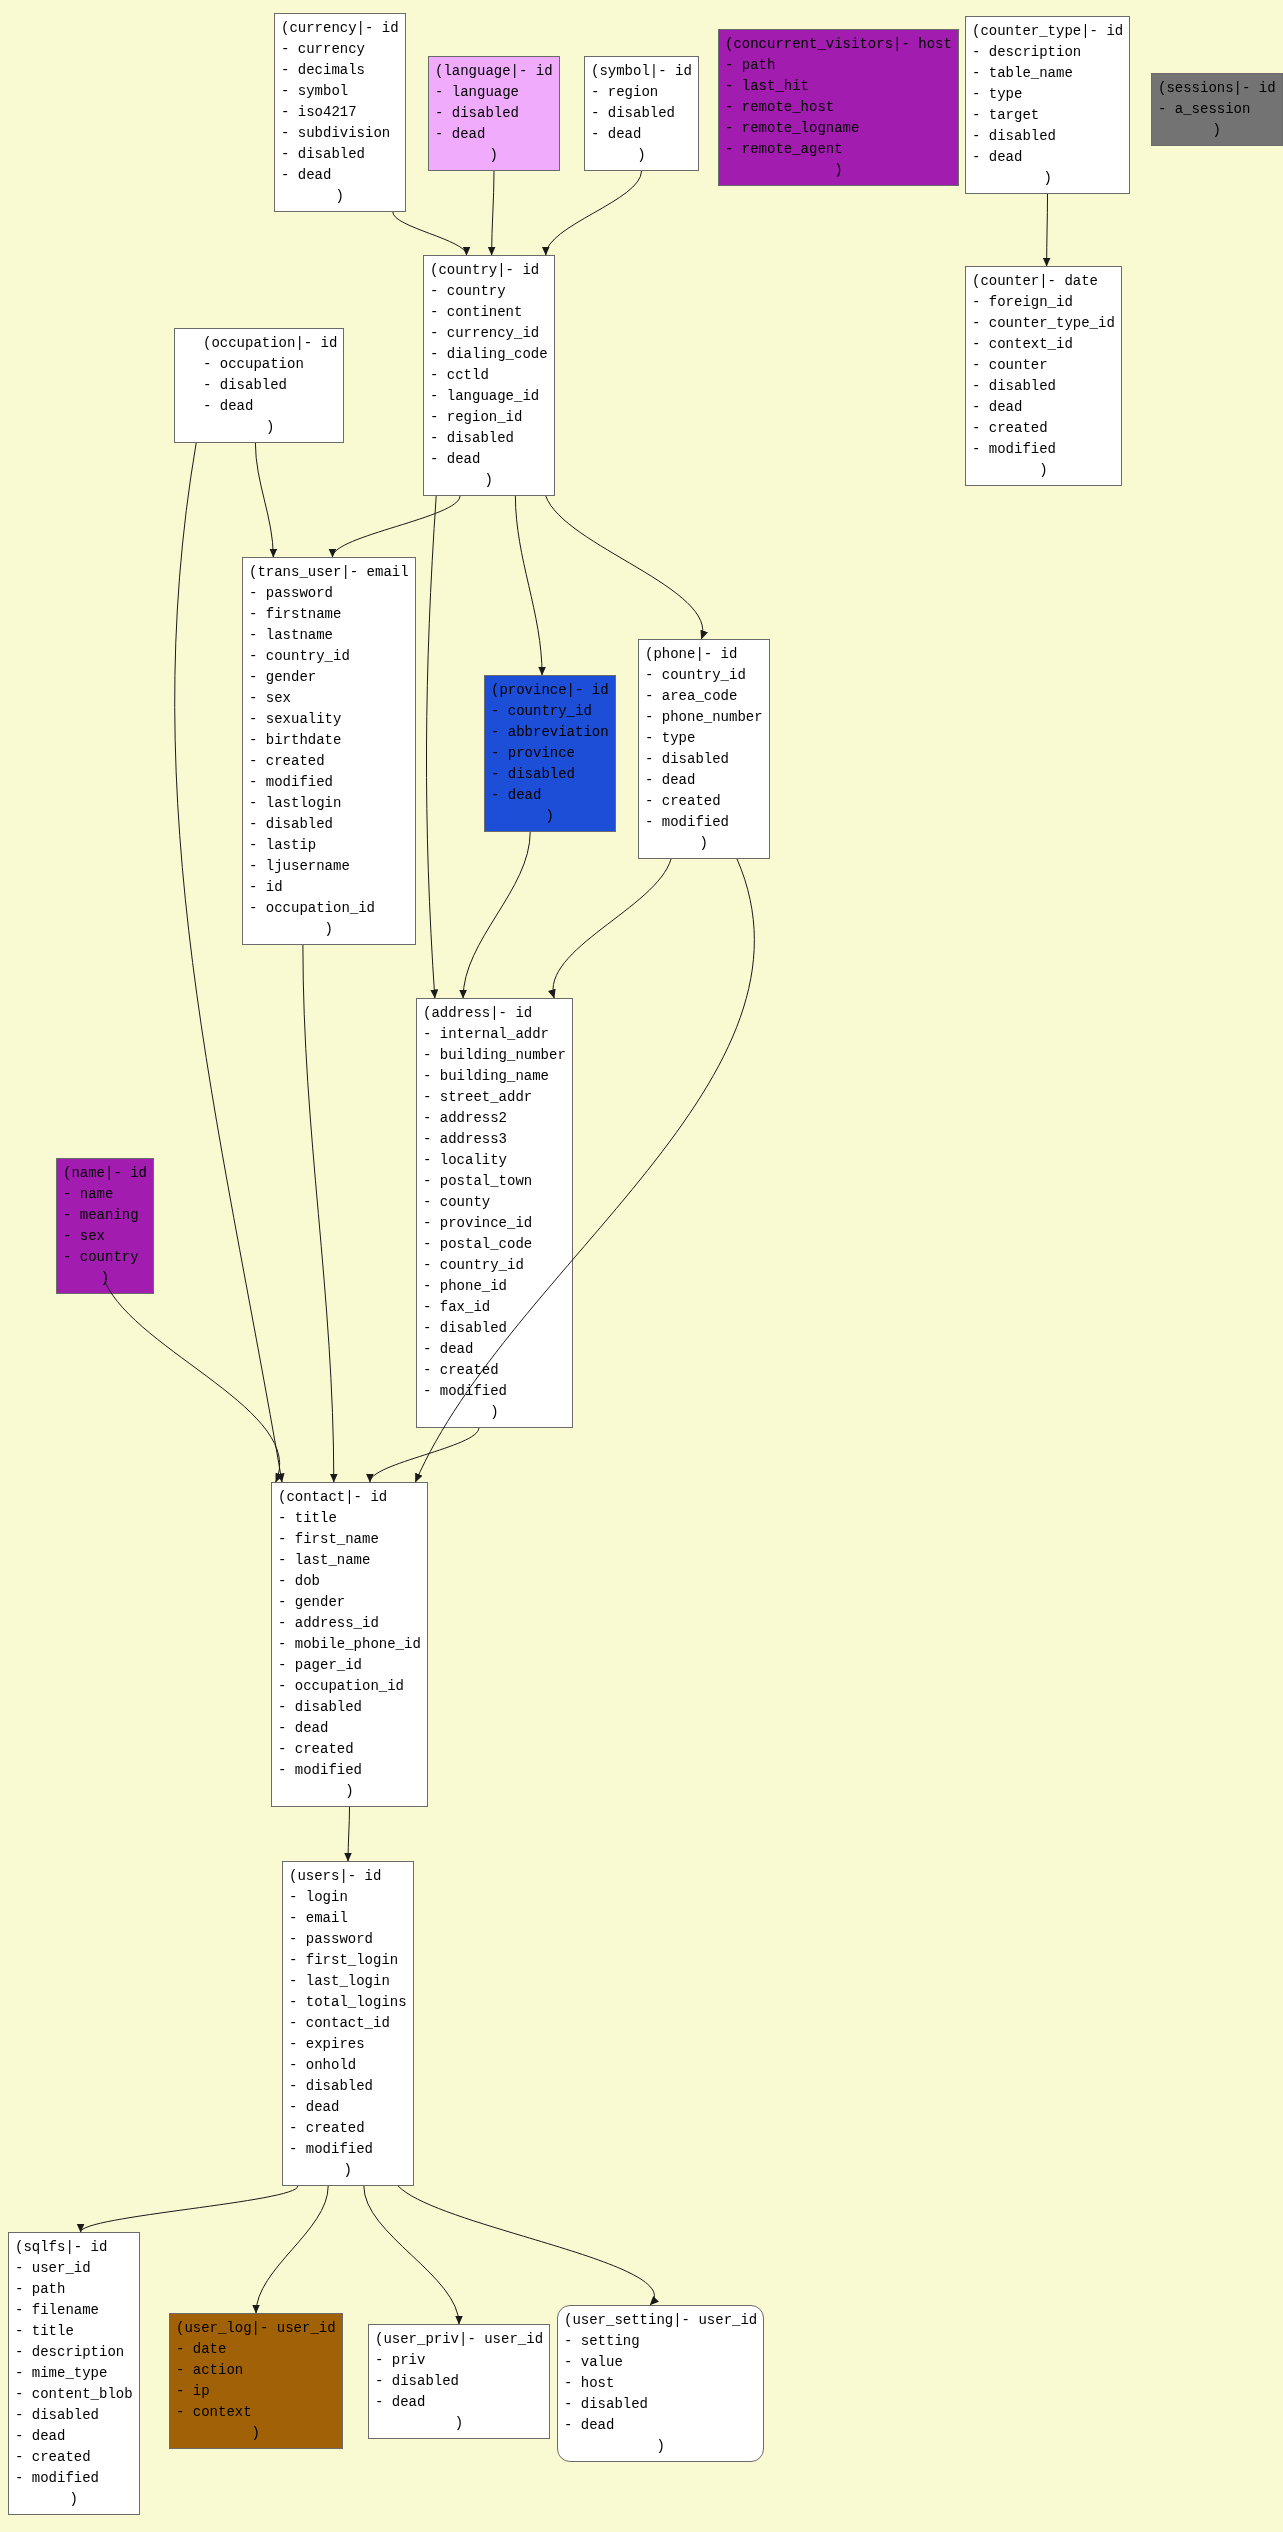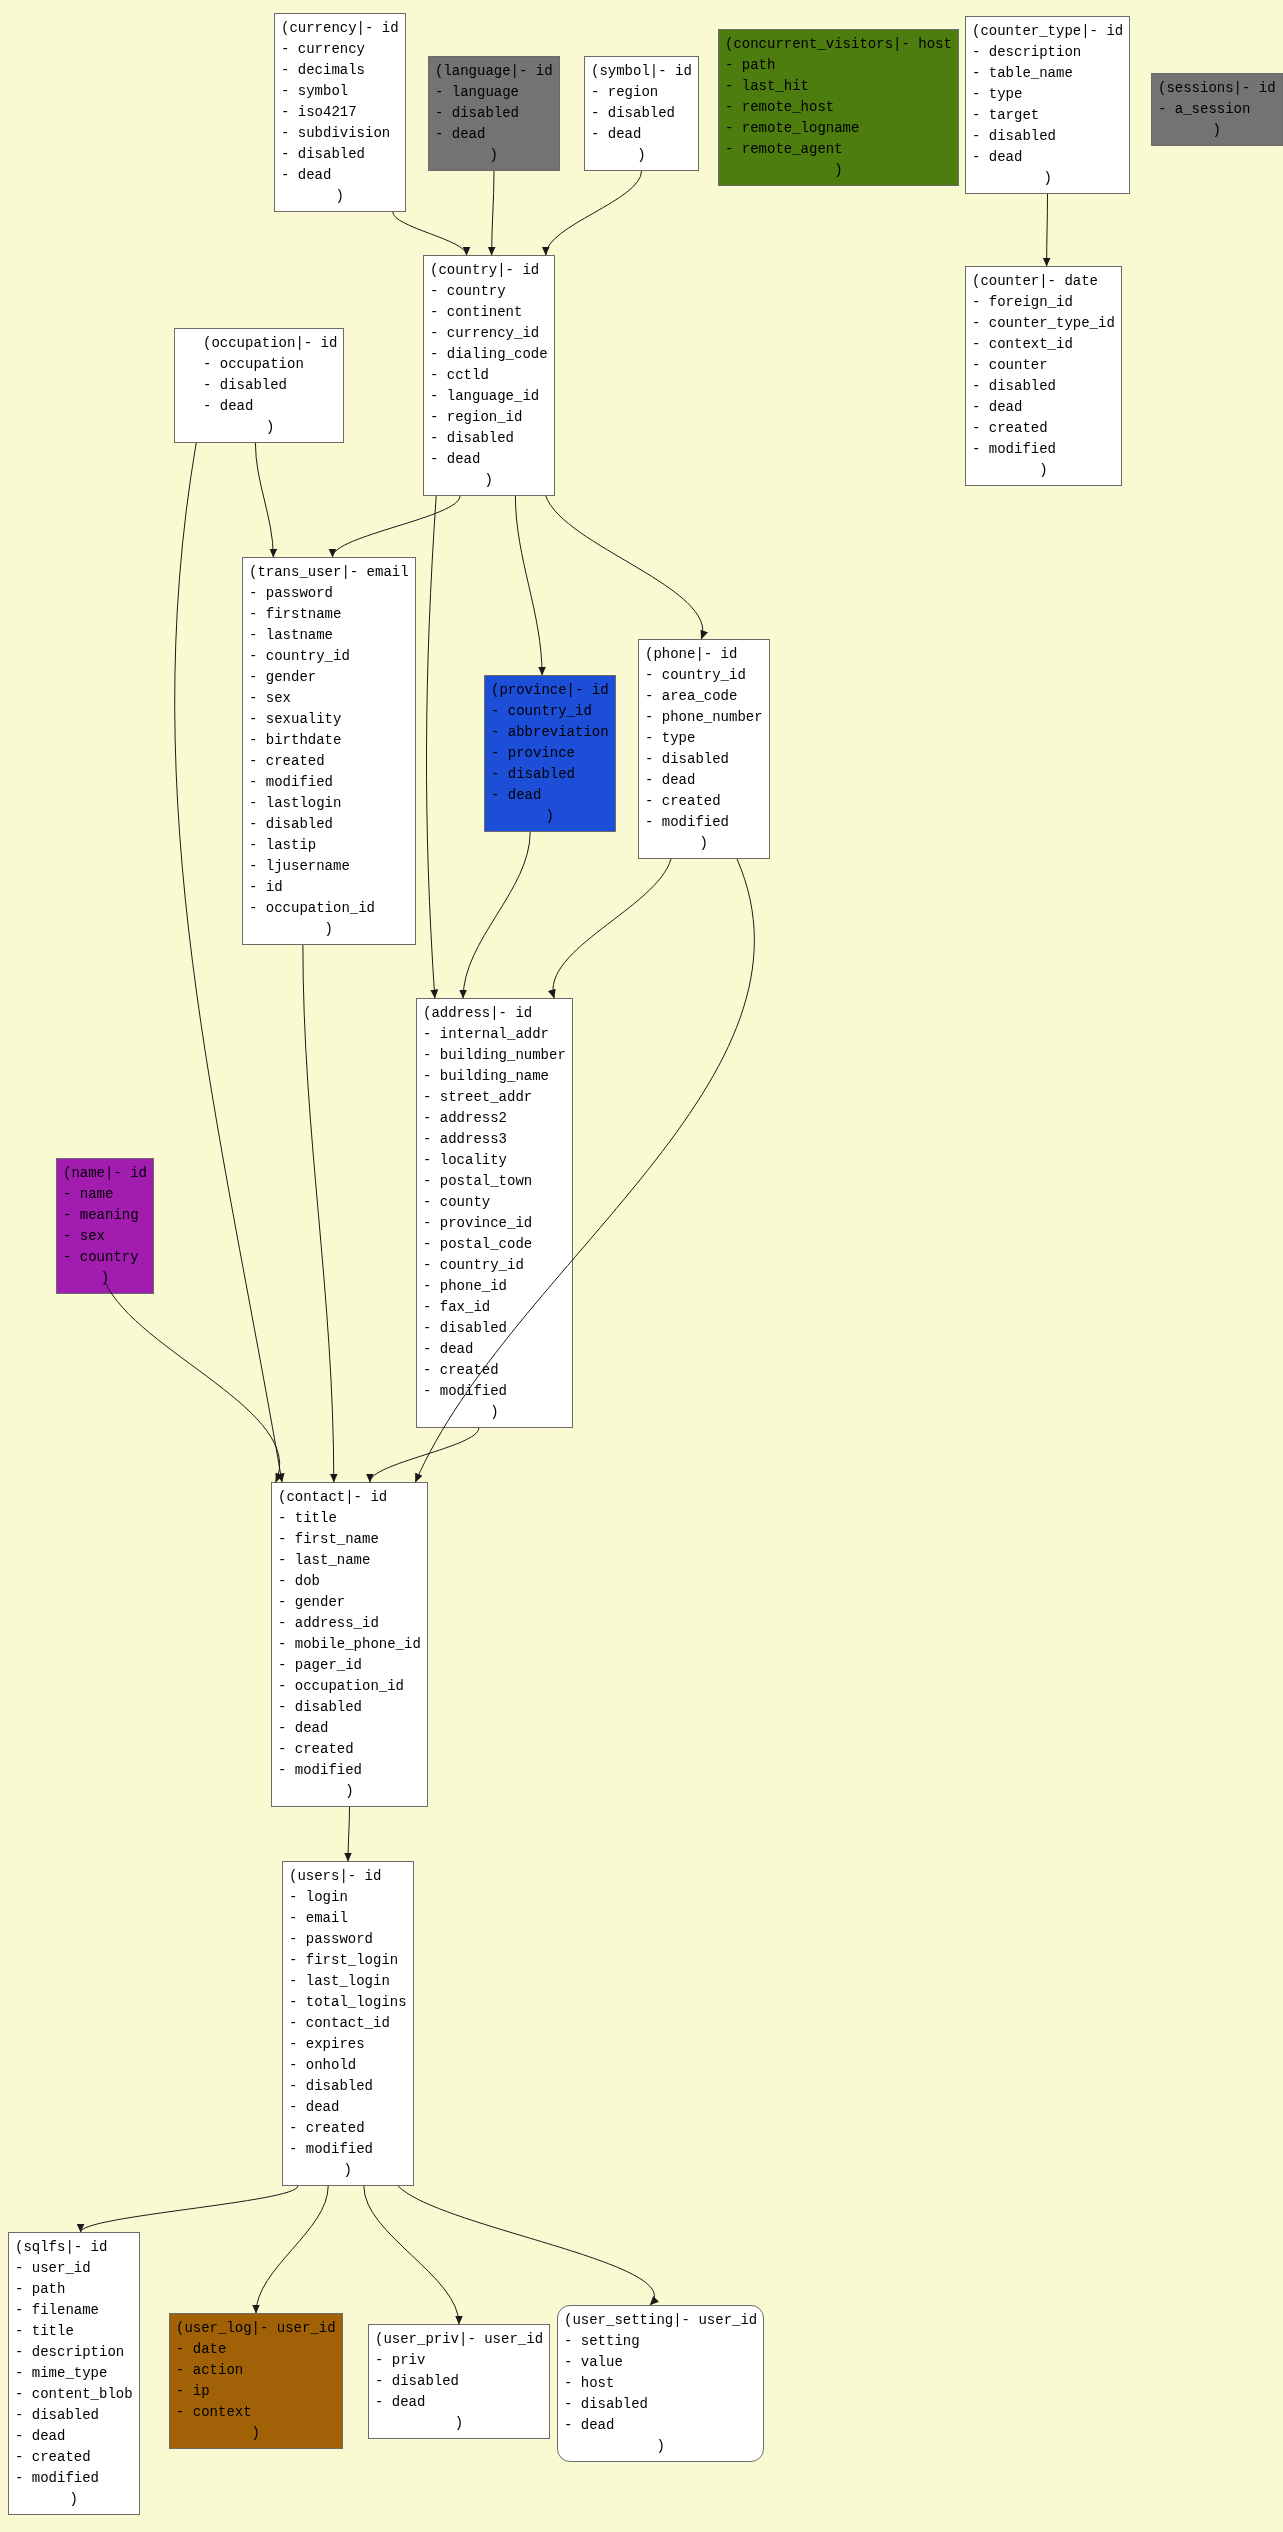--- a/index.html
+++ b/index.html
@@ -63,23 +63,23 @@
       <path d="M 105 1282 C 137 1352 307.71 1412 275.71 1482" class="edge" stroke="#1a1a1a" marker-end="url(#arrow)"></path>
       <path d="M 478.8 1428 C 478.8 1446.9 369.90999999999997 1463.1 369.90999999999997 1482" class="edge" stroke="#1a1a1a" marker-end="url(#arrow)"></path>
       <path d="M 737 859 C 832 1077.05 510.44 1263.95 415.44 1482" class="edge" stroke="#1a1a1a" marker-end="url(#arrow)"></path>
       <path d="M 349.5 1807 C 349.5 1825.9 348 1842.1 348 1861" class="edge" stroke="#1a1a1a" marker-end="url(#arrow)"></path>
       <path d="M 297.84 2186 C 297.84 2202.1 80.60000000000001 2215.9 80.60000000000001 2232" class="edge" stroke="#1a1a1a" marker-end="url(#arrow)"></path>
       <path d="M 328.2 2186 C 328.2 2230.45 256 2268.55 256 2313" class="edge" stroke="#1a1a1a" marker-end="url(#arrow)"></path>
       <path d="M 363.84000000000003 2186 C 363.84000000000003 2234.3 459 2275.7 459 2324" class="edge" stroke="#1a1a1a" marker-end="url(#arrow)"></path>
       <path d="M 398.15999999999997 2186 C 438.15999999999997 2227.65 690.15 2263.35 650.15 2305" class="edge" stroke="#1a1a1a" marker-end="url(#arrow)"></path>
     </svg>
 <div class="tbox" style="left: 274px; top: 13px; background: rgb(255, 255, 255); border-color: rgb(107, 107, 107);"><div class="tline thead">(currency|- id</div><div class="tline">- currency</div><div class="tline">- decimals</div><div class="tline">- symbol</div><div class="tline">- iso4217</div><div class="tline">- subdivision</div><div class="tline">- disabled</div><div class="tline">- dead</div><div class="tline tfoot">)</div></div>
-    <div class="tbox" style="left: 428px; top: 56px; background: #737373; border-color: rgb(107, 107, 107);"><div class="tline thead">(language|- id</div><div class="tline">- language</div><div class="tline">- disabled</div><div class="tline">- dead</div><div class="tline tfoot">)</div></div>
+    <div class="tbox" style="left: 428px; top: 56px; background: #f0abfc; border-color: rgb(107, 107, 107);"><div class="tline thead">(language|- id</div><div class="tline">- language</div><div class="tline">- disabled</div><div class="tline">- dead</div><div class="tline tfoot">)</div></div>
     <div class="tbox" style="left: 584px; top: 56px; background: rgb(255, 255, 255); border-color: rgb(107, 107, 107);"><div class="tline thead">(symbol|- id</div><div class="tline">- region</div><div class="tline">- disabled</div><div class="tline">- dead</div><div class="tline tfoot">)</div></div>
-    <div class="tbox" style="left: 718px; top: 29px; background: #4d7c0f; border-color: rgb(107, 107, 107);"><div class="tline thead">(concurrent_visitors|- host</div><div class="tline">- path</div><div class="tline">- last_hit</div><div class="tline">- remote_host</div><div class="tline">- remote_logname</div><div class="tline">- remote_agent</div><div class="tline tfoot">)</div></div>
+    <div class="tbox" style="left: 718px; top: 29px; background: #a21caf; border-color: rgb(107, 107, 107);"><div class="tline thead">(concurrent_visitors|- host</div><div class="tline">- path</div><div class="tline">- last_hit</div><div class="tline">- remote_host</div><div class="tline">- remote_logname</div><div class="tline">- remote_agent</div><div class="tline tfoot">)</div></div>
     <div class="tbox" style="left: 965px; top: 16px; background: rgb(255, 255, 255); border-color: rgb(107, 107, 107);"><div class="tline thead">(counter_type|- id</div><div class="tline">- description</div><div class="tline">- table_name</div><div class="tline">- type</div><div class="tline">- target</div><div class="tline">- disabled</div><div class="tline">- dead</div><div class="tline tfoot">)</div></div>
     <div class="tbox" style="left: 1151px; top: 73px; background: #737373; border-color: rgb(107, 107, 107);"><div class="tline thead">(sessions|- id</div><div class="tline">- a_session</div><div class="tline tfoot">)</div></div>
     <div class="tbox" style="left: 965px; top: 266px; background: rgb(255, 255, 255); border-color: rgb(107, 107, 107);"><div class="tline thead">(counter|- date</div><div class="tline">- foreign_id</div><div class="tline">- counter_type_id</div><div class="tline">- context_id</div><div class="tline">- counter</div><div class="tline">- disabled</div><div class="tline">- dead</div><div class="tline">- created</div><div class="tline">- modified</div><div class="tline tfoot">)</div></div>
     <div class="tbox" style="left: 423px; top: 255px; background: rgb(255, 255, 255); border-color: rgb(107, 107, 107);"><div class="tline thead">(country|- id</div><div class="tline">- country</div><div class="tline">- continent</div><div class="tline">- currency_id</div><div class="tline">- dialing_code</div><div class="tline">- cctld</div><div class="tline">- language_id</div><div class="tline">- region_id</div><div class="tline">- disabled</div><div class="tline">- dead</div><div class="tline tfoot">)</div></div>
     <div class="tbox" style="left: 174px; top: 328px; background: rgb(255, 255, 255); border-color: rgb(107, 107, 107); padding-left: 28px;"><div class="tline thead">(occupation|- id</div><div class="tline">- occupation</div><div class="tline">- disabled</div><div class="tline">- dead</div><div class="tline tfoot">)</div></div>
     <div class="tbox" style="left: 242px; top: 557px; background: rgb(255, 255, 255); border-color: rgb(107, 107, 107);"><div class="tline thead">(trans_user|- email</div><div class="tline">- password</div><div class="tline">- firstname</div><div class="tline">- lastname</div><div class="tline">- country_id</div><div class="tline">- gender</div><div class="tline">- sex</div><div class="tline">- sexuality</div><div class="tline">- birthdate</div><div class="tline">- created</div><div class="tline">- modified</div><div class="tline">- lastlogin</div><div class="tline">- disabled</div><div class="tline">- lastip</div><div class="tline">- ljusername</div><div class="tline">- id</div><div class="tline">- occupation_id</div><div class="tline tfoot">)</div></div>
     <div class="tbox" style="left: 484px; top: 675px; background: #1d4ed8; border-color: rgb(107, 107, 107);"><div class="tline thead">(province|- id</div><div class="tline">- country_id</div><div class="tline">- abbreviation</div><div class="tline">- province</div><div class="tline">- disabled</div><div class="tline">- dead</div><div class="tline tfoot">)</div></div>
     <div class="tbox" style="left: 638px; top: 639px; background: rgb(255, 255, 255); border-color: rgb(107, 107, 107);"><div class="tline thead">(phone|- id</div><div class="tline">- country_id</div><div class="tline">- area_code</div><div class="tline">- phone_number</div><div class="tline">- type</div><div class="tline">- disabled</div><div class="tline">- dead</div><div class="tline">- created</div><div class="tline">- modified</div><div class="tline tfoot">)</div></div>
     <div class="tbox" style="left: 416px; top: 998px; background: rgb(255, 255, 255); border-color: rgb(107, 107, 107);"><div class="tline thead">(address|- id</div><div class="tline">- internal_addr</div><div class="tline">- building_number</div><div class="tline">- building_name</div><div class="tline">- street_addr</div><div class="tline">- address2</div><div class="tline">- address3</div><div class="tline">- locality</div><div class="tline">- postal_town</div><div class="tline">- county</div><div class="tline">- province_id</div><div class="tline">- postal_code</div><div class="tline">- country_id</div><div class="tline">- phone_id</div><div class="tline">- fax_id</div><div class="tline">- disabled</div><div class="tline">- dead</div><div class="tline">- created</div><div class="tline">- modified</div><div class="tline tfoot">)</div></div>
     <div class="tbox" style="left: 56px; top: 1158px; background: #a21caf; border-color: rgb(107, 107, 107);"><div class="tline thead">(name|- id</div><div class="tline">- name</div><div class="tline">- meaning</div><div class="tline">- sex</div><div class="tline">- country</div><div class="tline tfoot">)</div></div>

